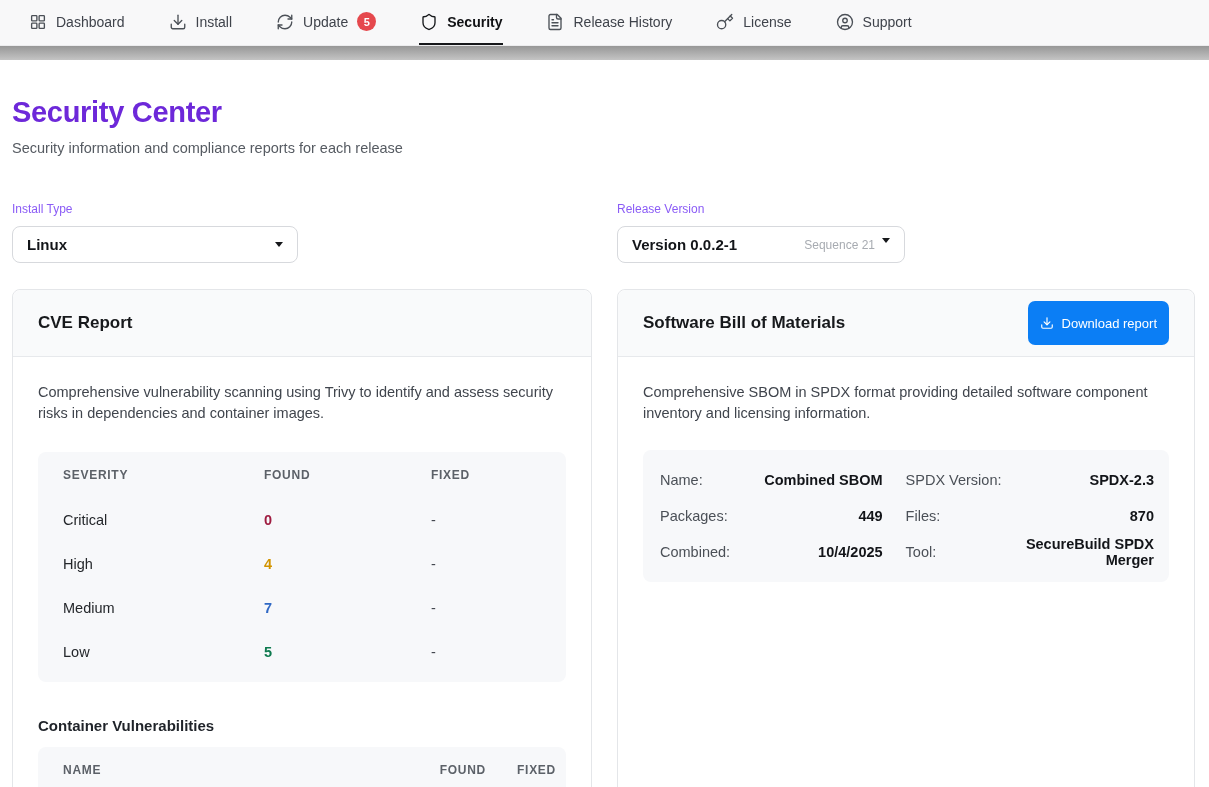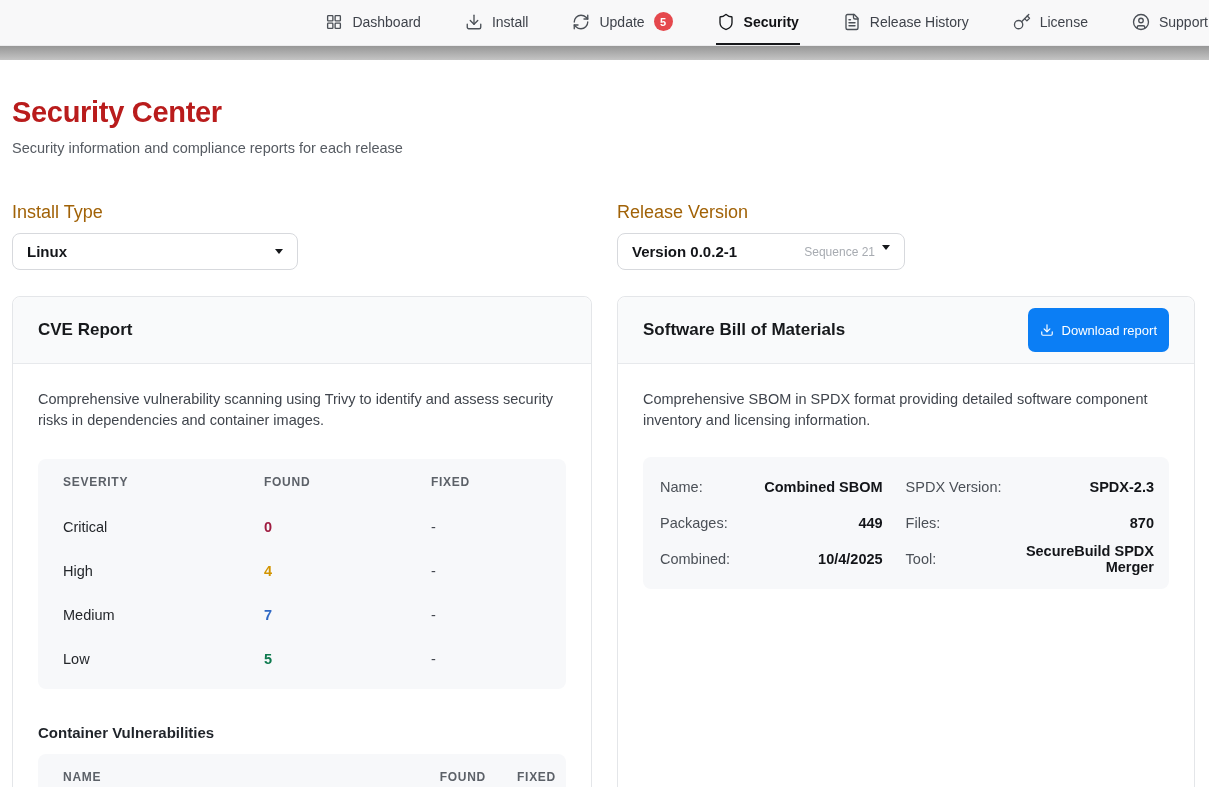--- a/index.html
+++ b/index.html
@@ -1,43 +1,43 @@
 <!DOCTYPE html>
 <html><head>
 <meta charset="utf-8">
 <style>
   * { margin:0; padding:0; box-sizing:border-box; }
   html,body { width:1209px; height:787px; overflow:hidden; background:#fff;
     font-family:"Liberation Sans", sans-serif; color:#1c1e22; }
 
   
   .nav { height:46px; background:#f8f8f9; border-bottom:1px solid #ececee;
-    display:flex; align-items:stretch; padding-left:36px; gap:42px;justify-content:flex-end; }
+    display:flex; align-items:stretch; padding-left:28px; gap:42px; }
   .nav-item { display:flex; align-items:center; gap:9px; font-size:14px; font-weight:500;
     color:#3f434b; background:none; border:none; cursor:pointer; padding:0 1px;
     border-bottom:2.5px solid transparent; font-family:inherit; }
   .nav-item svg { width:18px; height:18px; stroke:#4b5057; fill:none;
     stroke-width:1.8; stroke-linecap:round; stroke-linejoin:round; }
   .nav-item.active { color:#101114; font-weight:600; border-bottom-color:#16181b; }
   .nav-item.active svg { stroke:#16181b; }
   .nav-badge { display:inline-flex; align-items:center; justify-content:center;
     min-width:19px; height:19px; border-radius:50%; background:#e5484d; color:#fff;
     font-size:11px; font-weight:600; padding:0 4px; }
 
   .scroll-shadow { height:14px; background:linear-gradient(to bottom,#979797,#c4c4c4); }
 
   
   .main { padding:0 14px 0 12px; }
-  .page-title { margin-top:36px; font-size:29px; font-weight:700; color:#b91c1c; letter-spacing:-0.3px; }
+  .page-title { margin-top:36px; font-size:29px; font-weight:700; color:#6d28d9; letter-spacing:-0.3px; }
   .page-subtitle { margin-top:11px; font-size:14.5px; color:#565b62; }
 
   
   .cols { display:grid; grid-template-columns:580px 578px; column-gap:25px; }
   .filters { margin-top:46px; }
-  .field-label { font-size:18px; color:#a16207; margin-bottom:10px; }
+  .field-label { font-size:12px; color:#8b5cf6; margin-bottom:10px; }
   .select { width:286px; height:37px; border:1px solid #d7d9dd; border-radius:8px;
     background:#fff; display:flex; align-items:center; justify-content:space-between;
     padding:0 14px; cursor:pointer; }
   .select-value { font-size:15px; font-weight:700; color:#131519; }
   .select-right { display:flex; align-items:flex-start; gap:7px; }
   .select-hint { font-size:12px; color:#a7abb1; }
   .caret { width:0; height:0; border-left:4.5px solid transparent;
     border-right:4.5px solid transparent; border-top:5.5px solid #16181b; }
 
   

